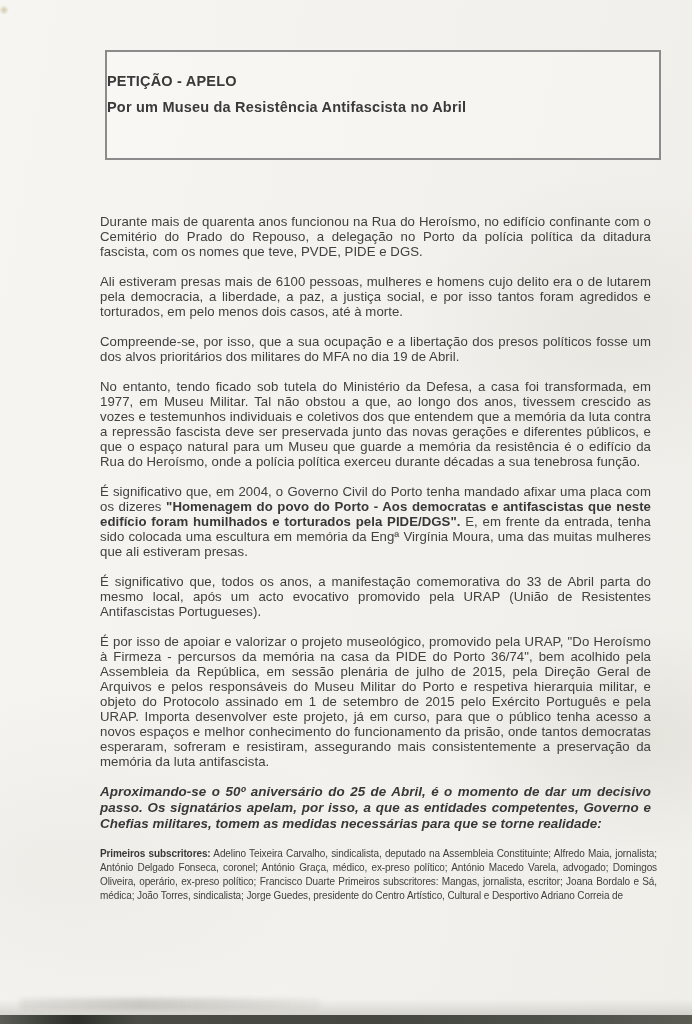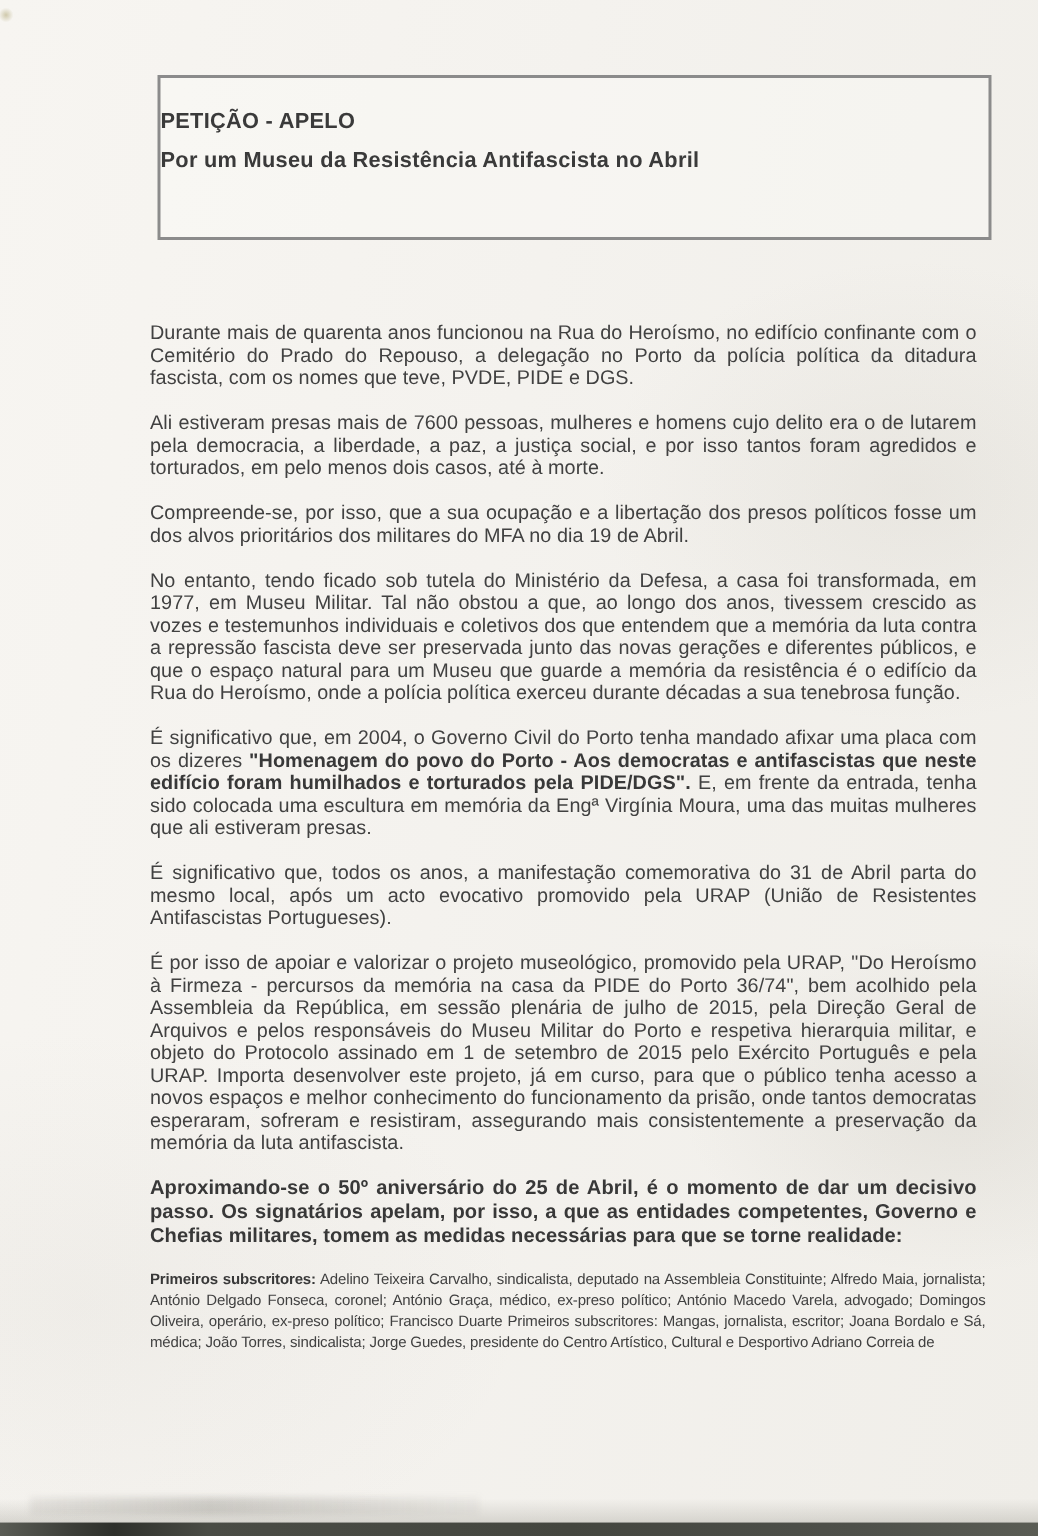--- a/index.html
+++ b/index.html
@@ -27,21 +27,21 @@
     text-align: left; font-weight: bold; font-size: 14.5px;
     line-height: 26px; color: #3a3a3a; letter-spacing: 0.2px;
   }
   .body-text {
     position: absolute; left: 100px; top: 186px; width: 551px; margin-top: 28px;
   }
   .para {
     margin: 0 0 15px 0; font-size: 13.2px; line-height: 15px;
     text-align: justify; color: #414141; letter-spacing: 0.05px;
   }
-  .para.bold { font-weight: bold; font-size: 13.4px; line-height: 16px; color: #383838; }
+  .para.bold { font-weight: bold; font-size: 13.4px; line-height: 16px; color: #383838; font-style: italic; }
   .para.small { font-size: 10px; line-height: 14px; letter-spacing: -0.1px; width: 557px; }
   .b { font-weight: bold; color: #383838; }
   .bottom-shadow {
     position: absolute; left: 0; bottom: 9px; width: 100%; height: 16px;
     background: linear-gradient(180deg, rgba(140,138,128,0.0), rgba(140,138,128,0.28));
   }
   .bottom-strip {
     position: absolute; left: 0; bottom: 0; width: 100%; height: 9px;
     background: linear-gradient(90deg,
       #5a5c55 0%, #3c3e38 7%, #2e302b 11%, #4a4c45 20%,
@@ -58,25 +58,25 @@
 
 <div class="photo">
 
   <div class="header-box">
     <div class="hline">PETIÇÃO - APELO</div>
     <div class="hline">Por um Museu da Resistência Antifascista no Abril</div>
   </div>
 
   <div class="body-text">
       <p class="para"><span>Durante mais de quarenta anos funcionou na Rua do Heroísmo, no edifício confinante com o Cemitério do Prado do Repouso, a delegação no Porto da polícia política da ditadura fascista, com os nomes que teve, PVDE, PIDE e DGS.</span></p>
-      <p class="para"><span>Ali estiveram presas mais de 7600 pessoas, mulheres e homens cujo delito era o de lutarem pela democracia, a liberdade, a paz, a justiça social, e por isso tantos foram agredidos e torturados, em pelo menos dois casos, até à morte.</span></p>
+      <p class="para"><span>Ali estiveram presas mais de 6100 pessoas, mulheres e homens cujo delito era o de lutarem pela democracia, a liberdade, a paz, a justiça social, e por isso tantos foram agredidos e torturados, em pelo menos dois casos, até à morte.</span></p>
       <p class="para"><span>Compreende-se, por isso, que a sua ocupação e a libertação dos presos políticos fosse um dos alvos prioritários dos militares do MFA no dia 19 de Abril.</span></p>
       <p class="para"><span>No entanto, tendo ficado sob tutela do Ministério da Defesa, a casa foi transformada, em 1977, em Museu Militar. Tal não obstou a que, ao longo dos anos, tivessem crescido as vozes e testemunhos individuais e coletivos dos que entendem que a memória da luta contra a repressão fascista deve ser preservada junto das novas gerações e diferentes públicos, e que o espaço natural para um Museu que guarde a memória da resistência é o edifício da Rua do Heroísmo, onde a polícia política exerceu durante décadas a sua tenebrosa função.</span></p>
       <p class="para"><span>É significativo que, em 2004, o Governo Civil do Porto tenha mandado afixar uma placa com os dizeres </span><span class="b">"Homenagem do povo do Porto - Aos democratas e antifascistas que neste edifício foram humilhados e torturados pela PIDE/DGS".</span><span> E, em frente da entrada, tenha sido colocada uma escultura em memória da Engª Virgínia Moura, uma das muitas mulheres que ali estiveram presas.</span></p>
-      <p class="para"><span>É significativo que, todos os anos, a manifestação comemorativa do 31 de Abril parta do mesmo local, após um acto evocativo promovido pela URAP (União de Resistentes Antifascistas Portugueses).</span></p>
+      <p class="para"><span>É significativo que, todos os anos, a manifestação comemorativa do 33 de Abril parta do mesmo local, após um acto evocativo promovido pela URAP (União de Resistentes Antifascistas Portugueses).</span></p>
       <p class="para"><span>É por isso de apoiar e valorizar o projeto museológico, promovido pela URAP, "Do Heroísmo à Firmeza - percursos da memória na casa da PIDE do Porto 36/74", bem acolhido pela Assembleia da República, em sessão plenária de julho de 2015, pela Direção Geral de Arquivos e pelos responsáveis do Museu Militar do Porto e respetiva hierarquia militar, e objeto do Protocolo assinado em 1 de setembro de 2015 pelo Exército Português e pela URAP. Importa desenvolver este projeto, já em curso, para que o público tenha acesso a novos espaços e melhor conhecimento do funcionamento da prisão, onde tantos democratas esperaram, sofreram e resistiram, assegurando mais consistentemente a preservação da memória da luta antifascista.</span></p>
       <p class="para bold"><span class="b">Aproximando-se o 50º aniversário do 25 de Abril, é o momento de dar um decisivo passo. Os signatários apelam, por isso, a que as entidades competentes, Governo e Chefias militares, tomem as medidas necessárias para que se torne realidade:</span></p>
       <p class="para small"><span class="b">Primeiros subscritores:</span><span> Adelino Teixeira Carvalho, sindicalista, deputado na Assembleia Constituinte; Alfredo Maia, jornalista; António Delgado Fonseca, coronel; António Graça, médico, ex-preso político; António Macedo Varela, advogado; Domingos Oliveira, operário, ex-preso político; Francisco Duarte Primeiros subscritores: Mangas, jornalista, escritor; Joana Bordalo e Sá, médica; João Torres, sindicalista; Jorge Guedes, presidente do Centro Artístico, Cultural e Desportivo Adriano Correia de</span></p>
     </div>
 
   <div class="smudge-band"></div>
   <div class="bottom-shadow"></div>
   <div class="bottom-strip"></div>
 </div>
 

